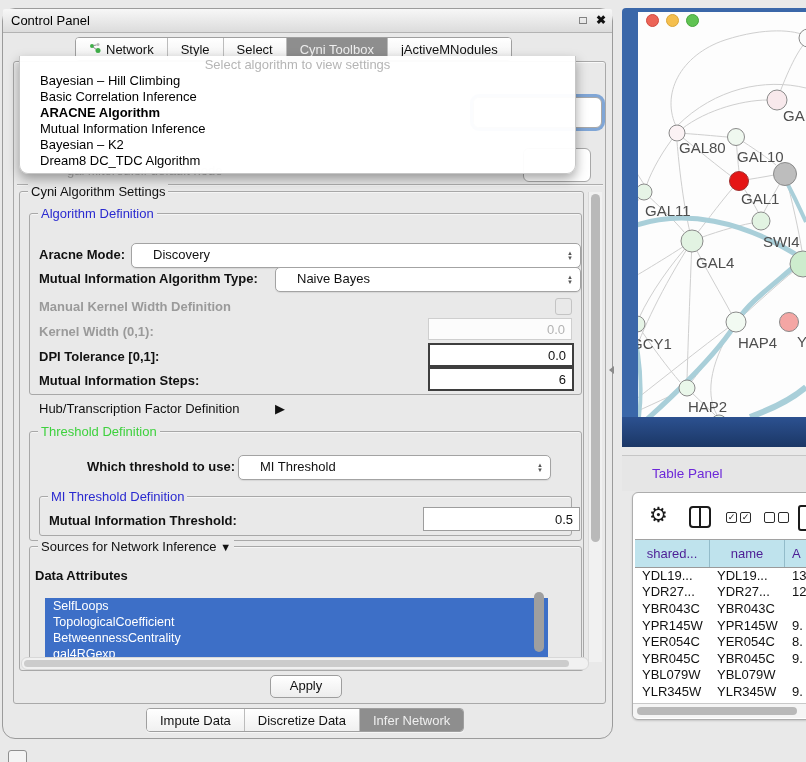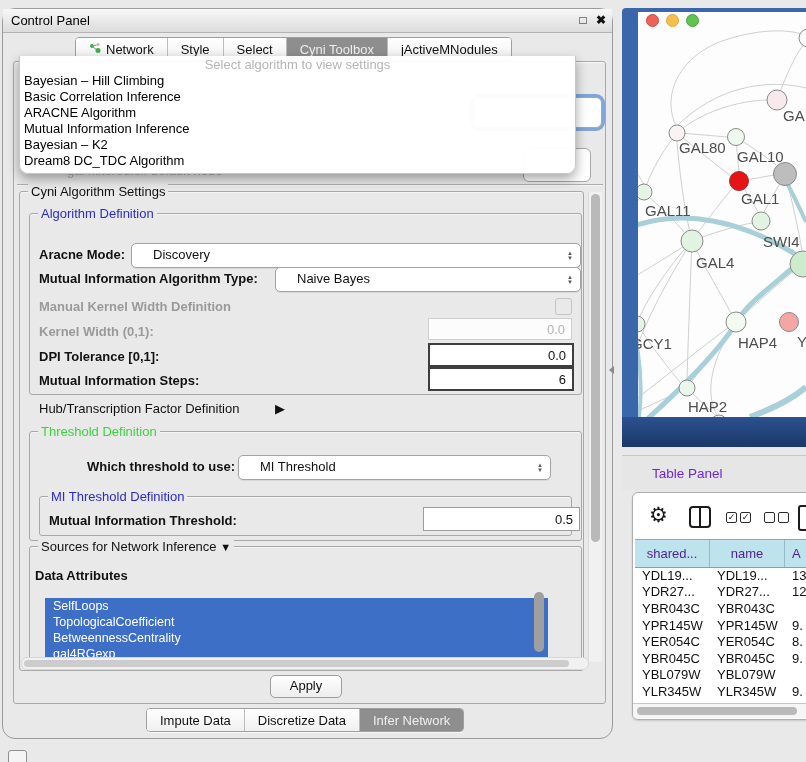--- a/index.html
+++ b/index.html
@@ -15,22 +15,22 @@
   .seg{display:flex;height:22px;font-size:13px;border:1px solid #9f9f9f;border-radius:4px;overflow:hidden;background:#fff;box-shadow:0 1px 0 rgba(255,255,255,.6)}
   .seg .tb{display:flex;align-items:center;gap:5px;padding:0 13px;border-right:1px solid #bcbcbc;background:linear-gradient(#ffffff,#f0f0f0);color:#111;white-space:nowrap;cursor:default}
   .seg .tb:last-child{border-right:none}
   .seg .tb.sel{background:#8e8e8e;color:#efefef}
   
   .panel{left:10px;top:52px;width:591px;height:641px;border:1px solid #a9a9a9;border-radius:3px;background:#e9e9e9;box-shadow:inset 0 1px 0 rgba(255,255,255,.7)}
   
   .dropdown{left:16px;top:47px;width:555px;height:117px;background:rgba(255,255,255,.97);border:1px solid #c6c6c6;border-top:none;
             border-radius:0 0 9px 9px;box-shadow:0 5px 12px rgba(0,0,0,.35);z-index:50}
   .dd-head{height:17px;line-height:17px;text-align:center;color:#b5b5b5;font-size:13px}
-  .dd-item{height:16px;line-height:16px;padding-left:4px;font-size:13px;color:#000;cursor:default}
-  .dd-item.sel{font-weight:normal}
+  .dd-item{height:16px;line-height:16px;padding-left:20px;font-size:13px;color:#000;cursor:default}
+  .dd-item.sel{font-weight:bold}
   .ghosttext{left:64px;top:154px;font-size:13px;color:rgba(60,60,60,.35);z-index:10}
   .sliver{background:#fff;border:1px solid #a8a8a8;border-radius:6px;z-index:9}
   .focusring{box-shadow:0 0 0 3px rgba(116,158,212,.9)}
   
   .group{border:1px solid #a8a8a8;border-radius:3px;box-shadow:inset 0 1px 0 rgba(255,255,255,.55)}
   .gtitle{position:absolute;top:-8px;left:8px;background:#e9e9e9;padding:0 3px;font-size:13px;white-space:nowrap}
   .blab{position:absolute;font-size:13px;font-weight:bold;color:#111;white-space:nowrap}
   .graylab{color:#9a9a9a}
   .combo{position:absolute;background:#fff;border:1px solid #a3a3a3;border-radius:5px;font-size:13px;line-height:22px;padding-left:21px;box-shadow:0 1px 1px rgba(0,0,0,.08);cursor:default}
   .spin{position:absolute;right:7px;top:50%;transform:translateY(-50%);display:flex;flex-direction:column;align-items:center;color:#555}

